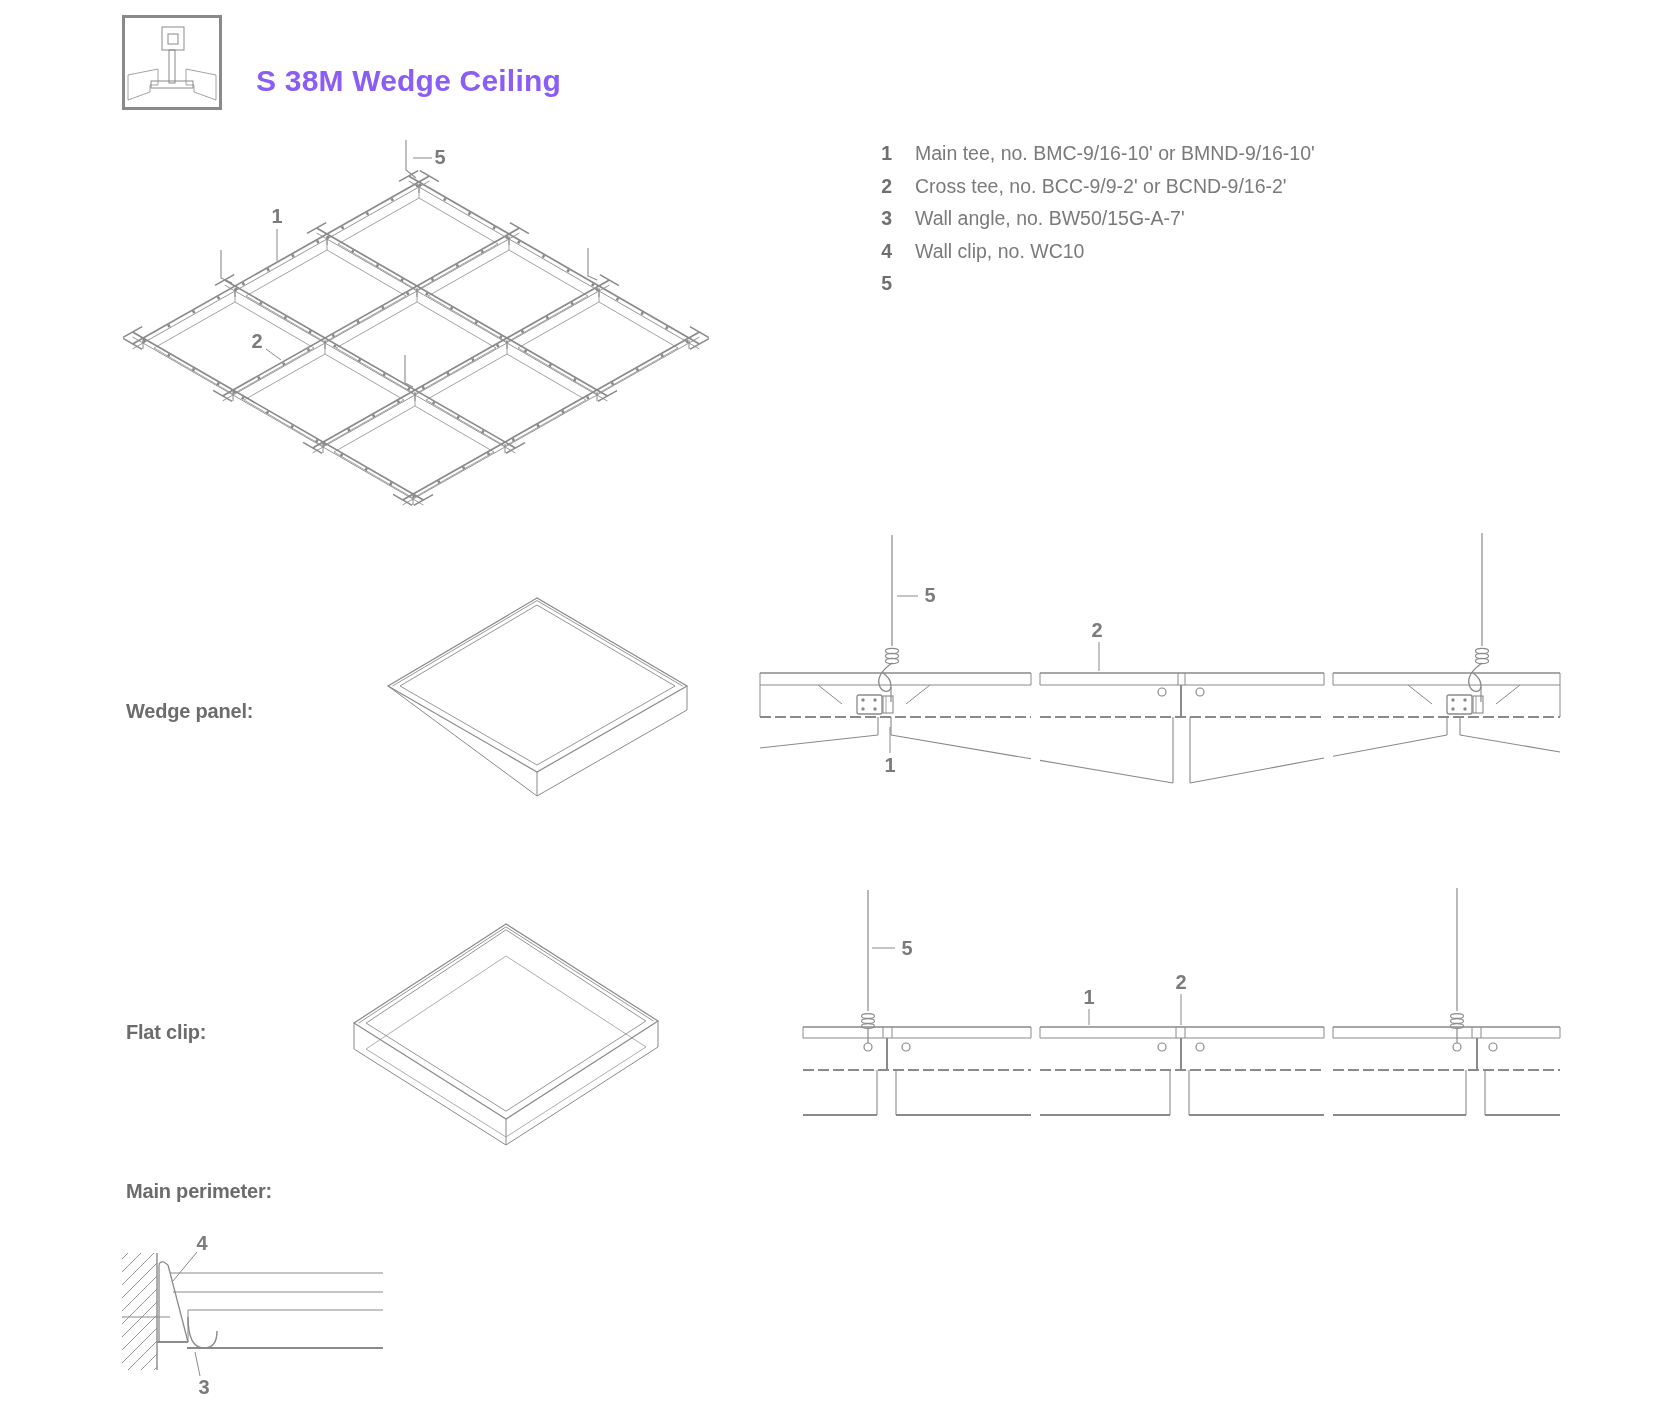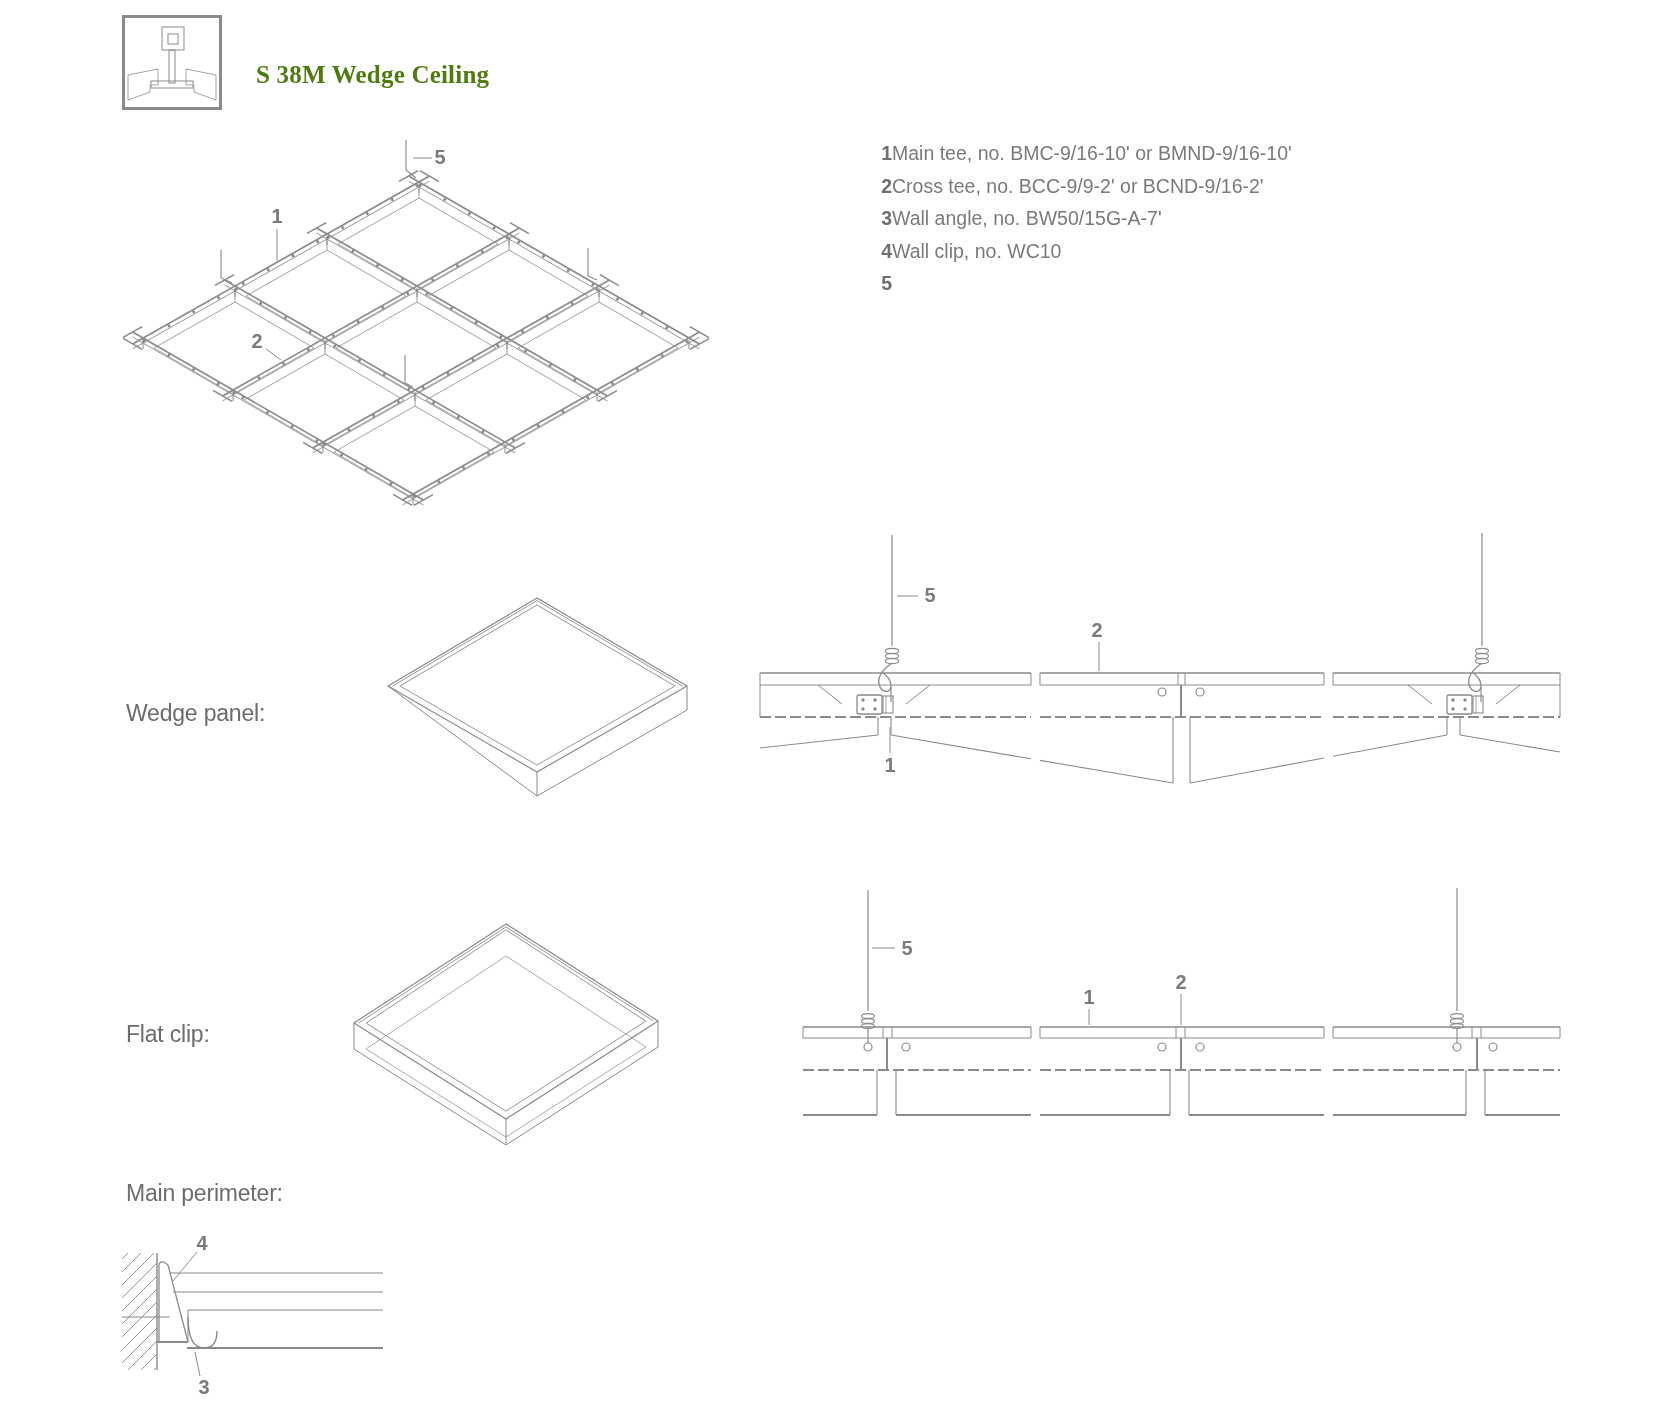--- a/index.html
+++ b/index.html
@@ -6,27 +6,27 @@
   body{width:1654px;height:1418px;position:relative;background:#ffffff;
        font-family:"Liberation Sans",sans-serif;overflow:hidden;}
   .abs{position:absolute;}
   
   svg line, svg path, svg circle, svg ellipse, svg polygon, svg rect{stroke:#8a8a8a;fill:none;}
   svg .dot{fill:#8a8a8a;stroke:none;}
   svg .hole{fill:#ffffff;stroke:#8a8a8a;stroke-width:1.2;}
   svg .dashed{stroke-dasharray:11 4;}
   svg text.co{font-family:"Liberation Sans",sans-serif;font-weight:bold;font-size:20px;
               fill:#7b7b7b;stroke:none;text-anchor:middle;}
-  .page-title{position:absolute;left:256px;top:44px;font-family:Liberation Serif, serif;
-              font-size:25px;line-height:1.1;color:#4d7c0f;letter-spacing:0.2px;}
+  .page-title{position:absolute;left:256px;top:44px;font-family:Liberation Sans, sans-serif;
+              font-size:30px;line-height:1.1;color:#8b5cf6;letter-spacing:0.2px;}
   .legend{position:absolute;left:862px;top:141px;width:530px;}
   .legend-row{display:flex;height:32.5px;align-items:flex-start;}
   .legend-num{width:30px;text-align:right;font-weight:bold;font-size:19.5px;color:#6f6f6f;line-height:24px;}
-  .legend-txt{font-size:19.5px;color:#7a7a7a;line-height:24px;white-space:nowrap;text-align:center;}
-  .side-label{position:absolute;left:126px;font-weight:normal;font-size:23px;color:#6c6c6c;
+  .legend-txt{margin-left:23px;font-size:19.5px;color:#7a7a7a;line-height:24px;white-space:nowrap;text-align:center;}
+  .side-label{position:absolute;left:126px;font-weight:bold;font-size:20px;color:#6c6c6c;
               letter-spacing:-0.2px;white-space:nowrap;}
 </style>
 </head>
 <body>
 
 <svg class="abs" style="left:122px;top:15px" width="100" height="95" viewBox="0 0 100 95">
   <rect x="1.5" y="1.5" width="97" height="92" fill="#ffffff" stroke="#9e9e9e" stroke-width="3"></rect>
   <polygon points="6,60 36,54 36,70 28,70 28,77 6,85" fill="#ededed" stroke="#b2b2b2" stroke-width="0.8"></polygon>
   <polygon points="94,60 64,54 64,70 72,70 72,77 94,85" fill="#ededed" stroke="#b2b2b2" stroke-width="0.8"></polygon>
   <g>

